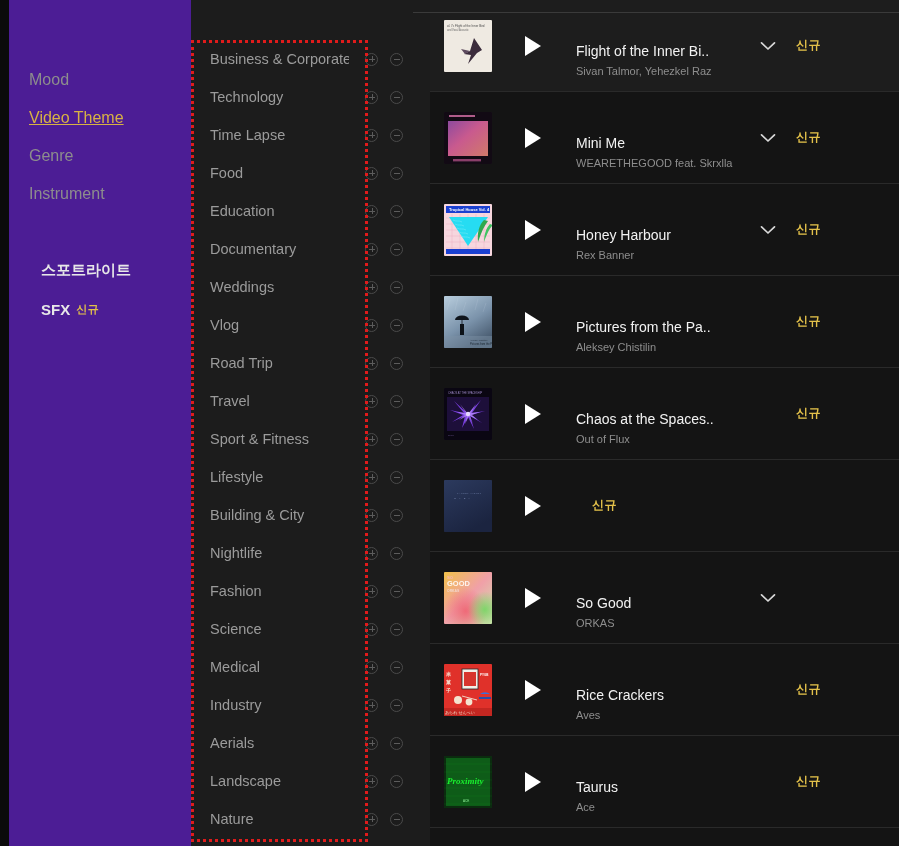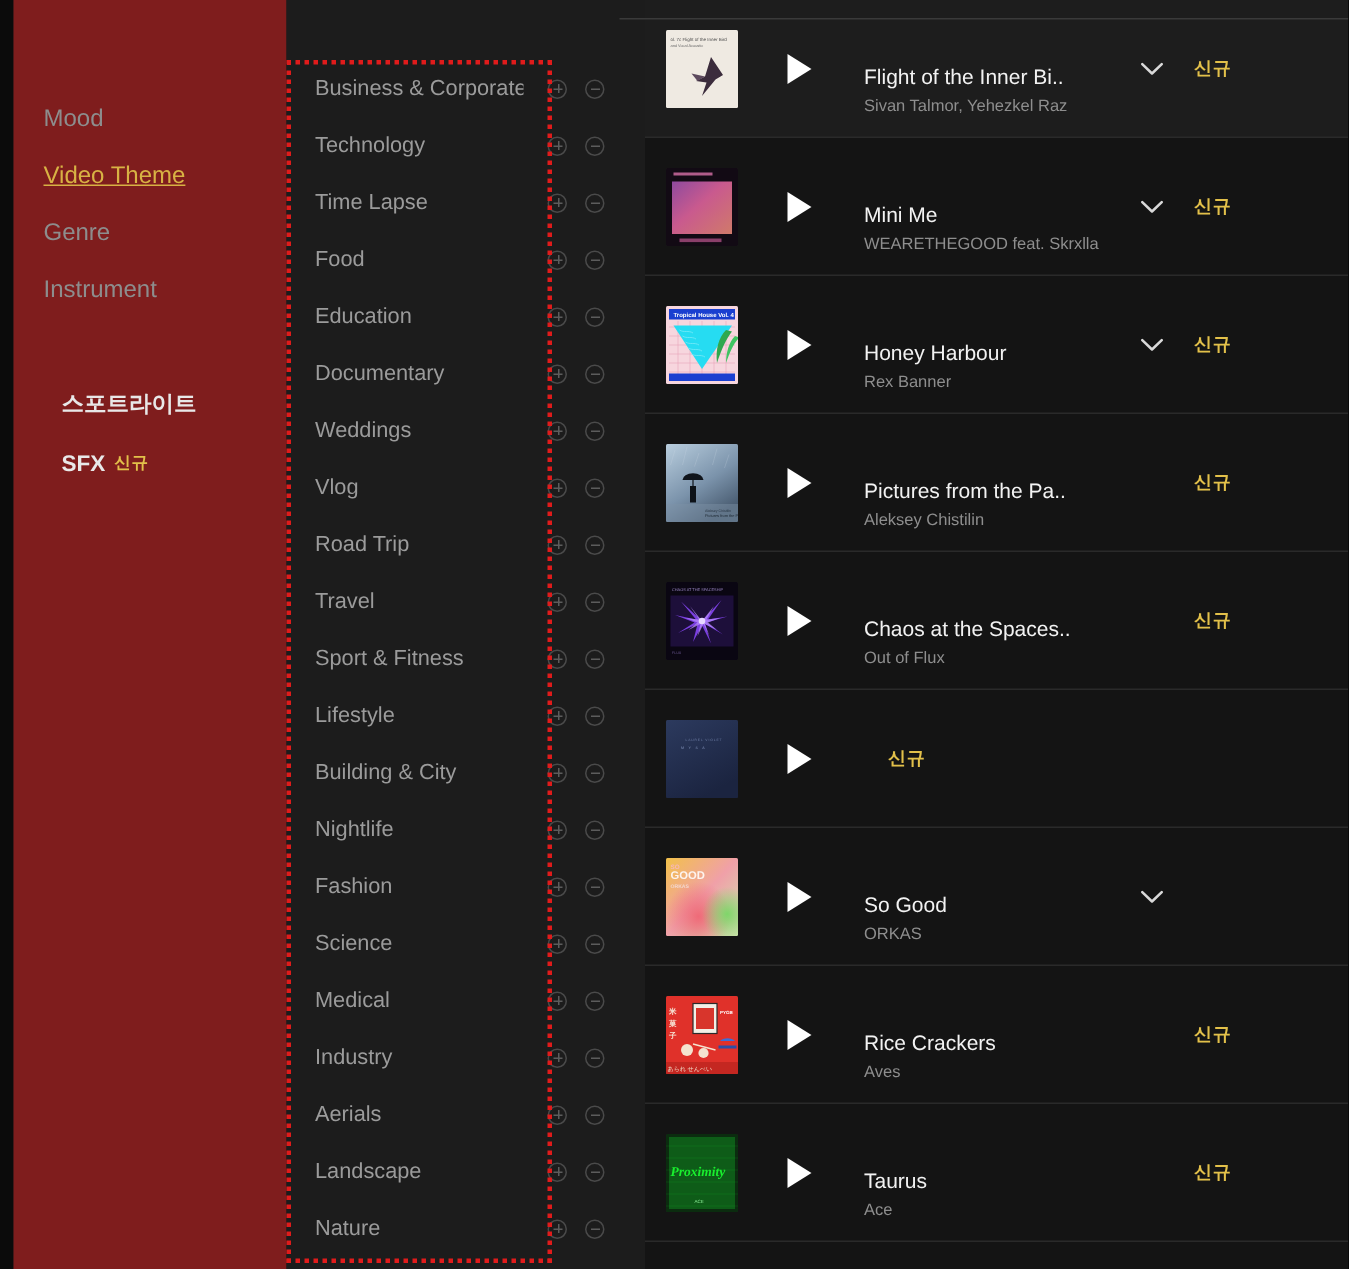--- a/index.html
+++ b/index.html
@@ -21,21 +21,21 @@
     position: absolute; left: 0; top: 0;
     width: 9px; height: 846px;
     background: #0b0b0b;
   }
 
   
   .sidebar {
     position: absolute;
     left: 9px; top: 0;
     width: 182px; height: 846px;
-    background: #7f1d1d;
+    background: #4c1d95;
     padding-top: 70px;
   }
   .nav-group { padding-left: 20px; }
   .nav-item {
     font-size: 16px;
     color: #8d8d8d;
     line-height: 1;
     padding: 0;
     margin-bottom: 19px;
     height: 19px;

